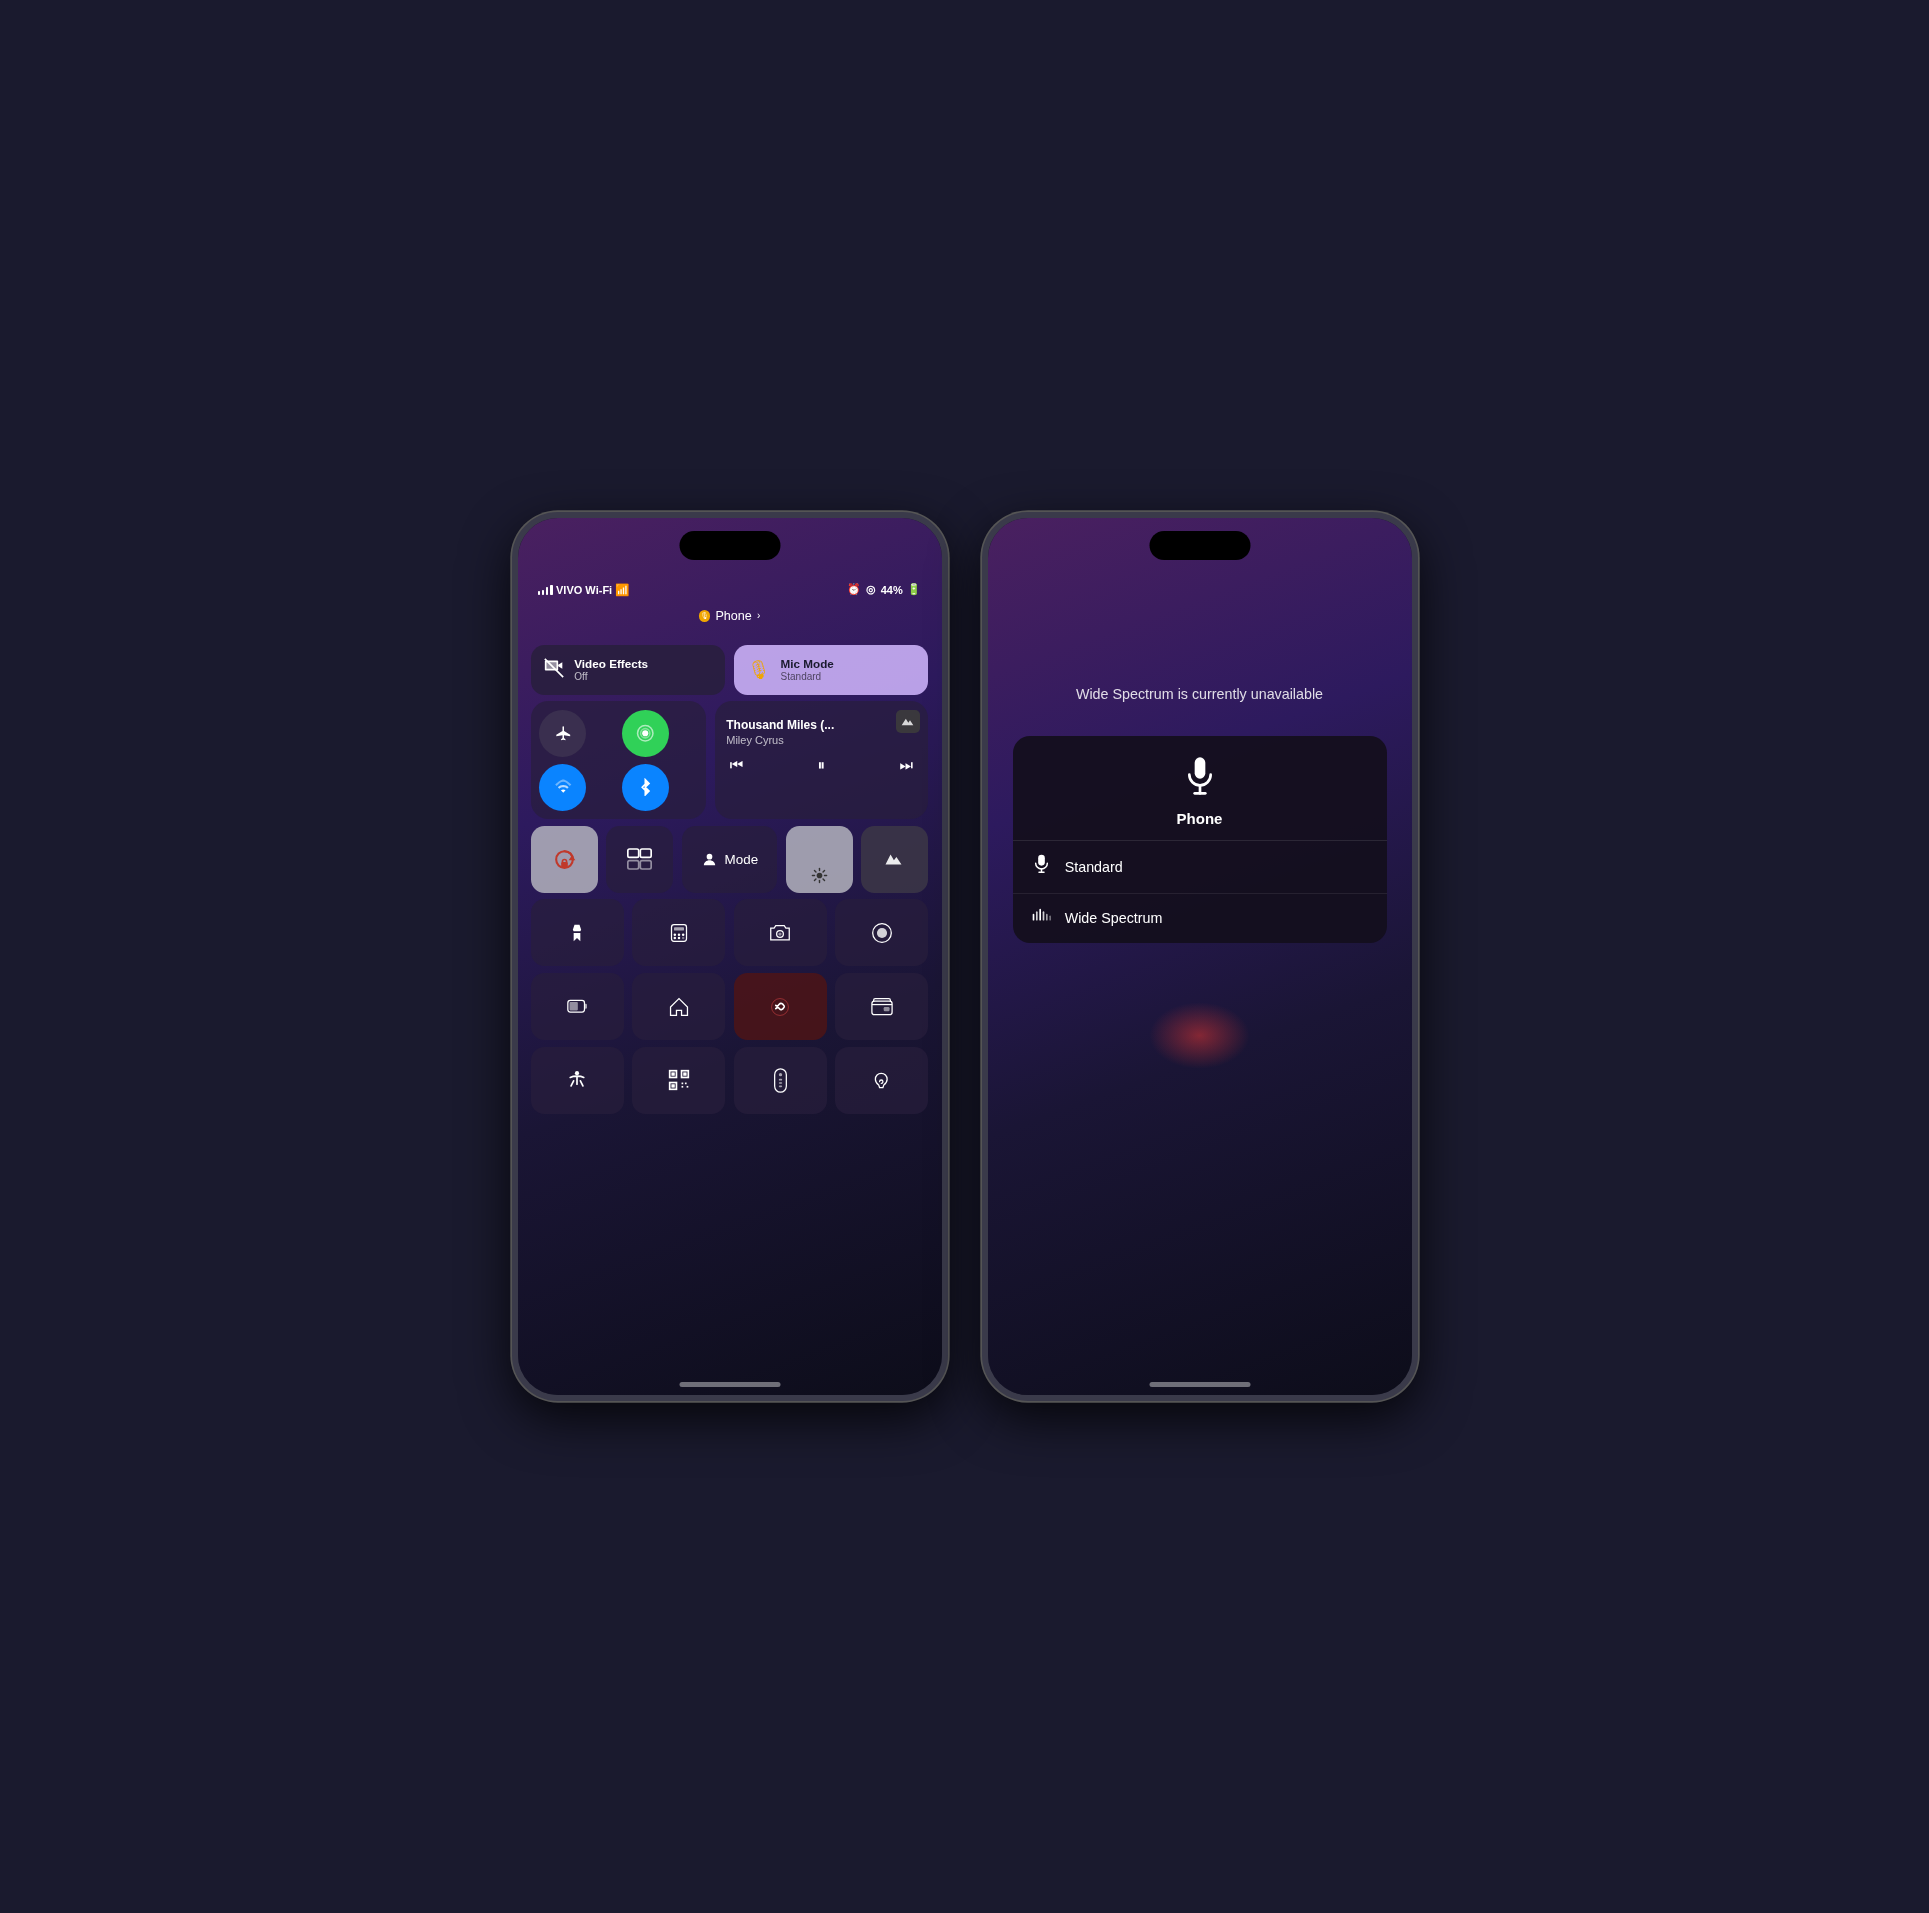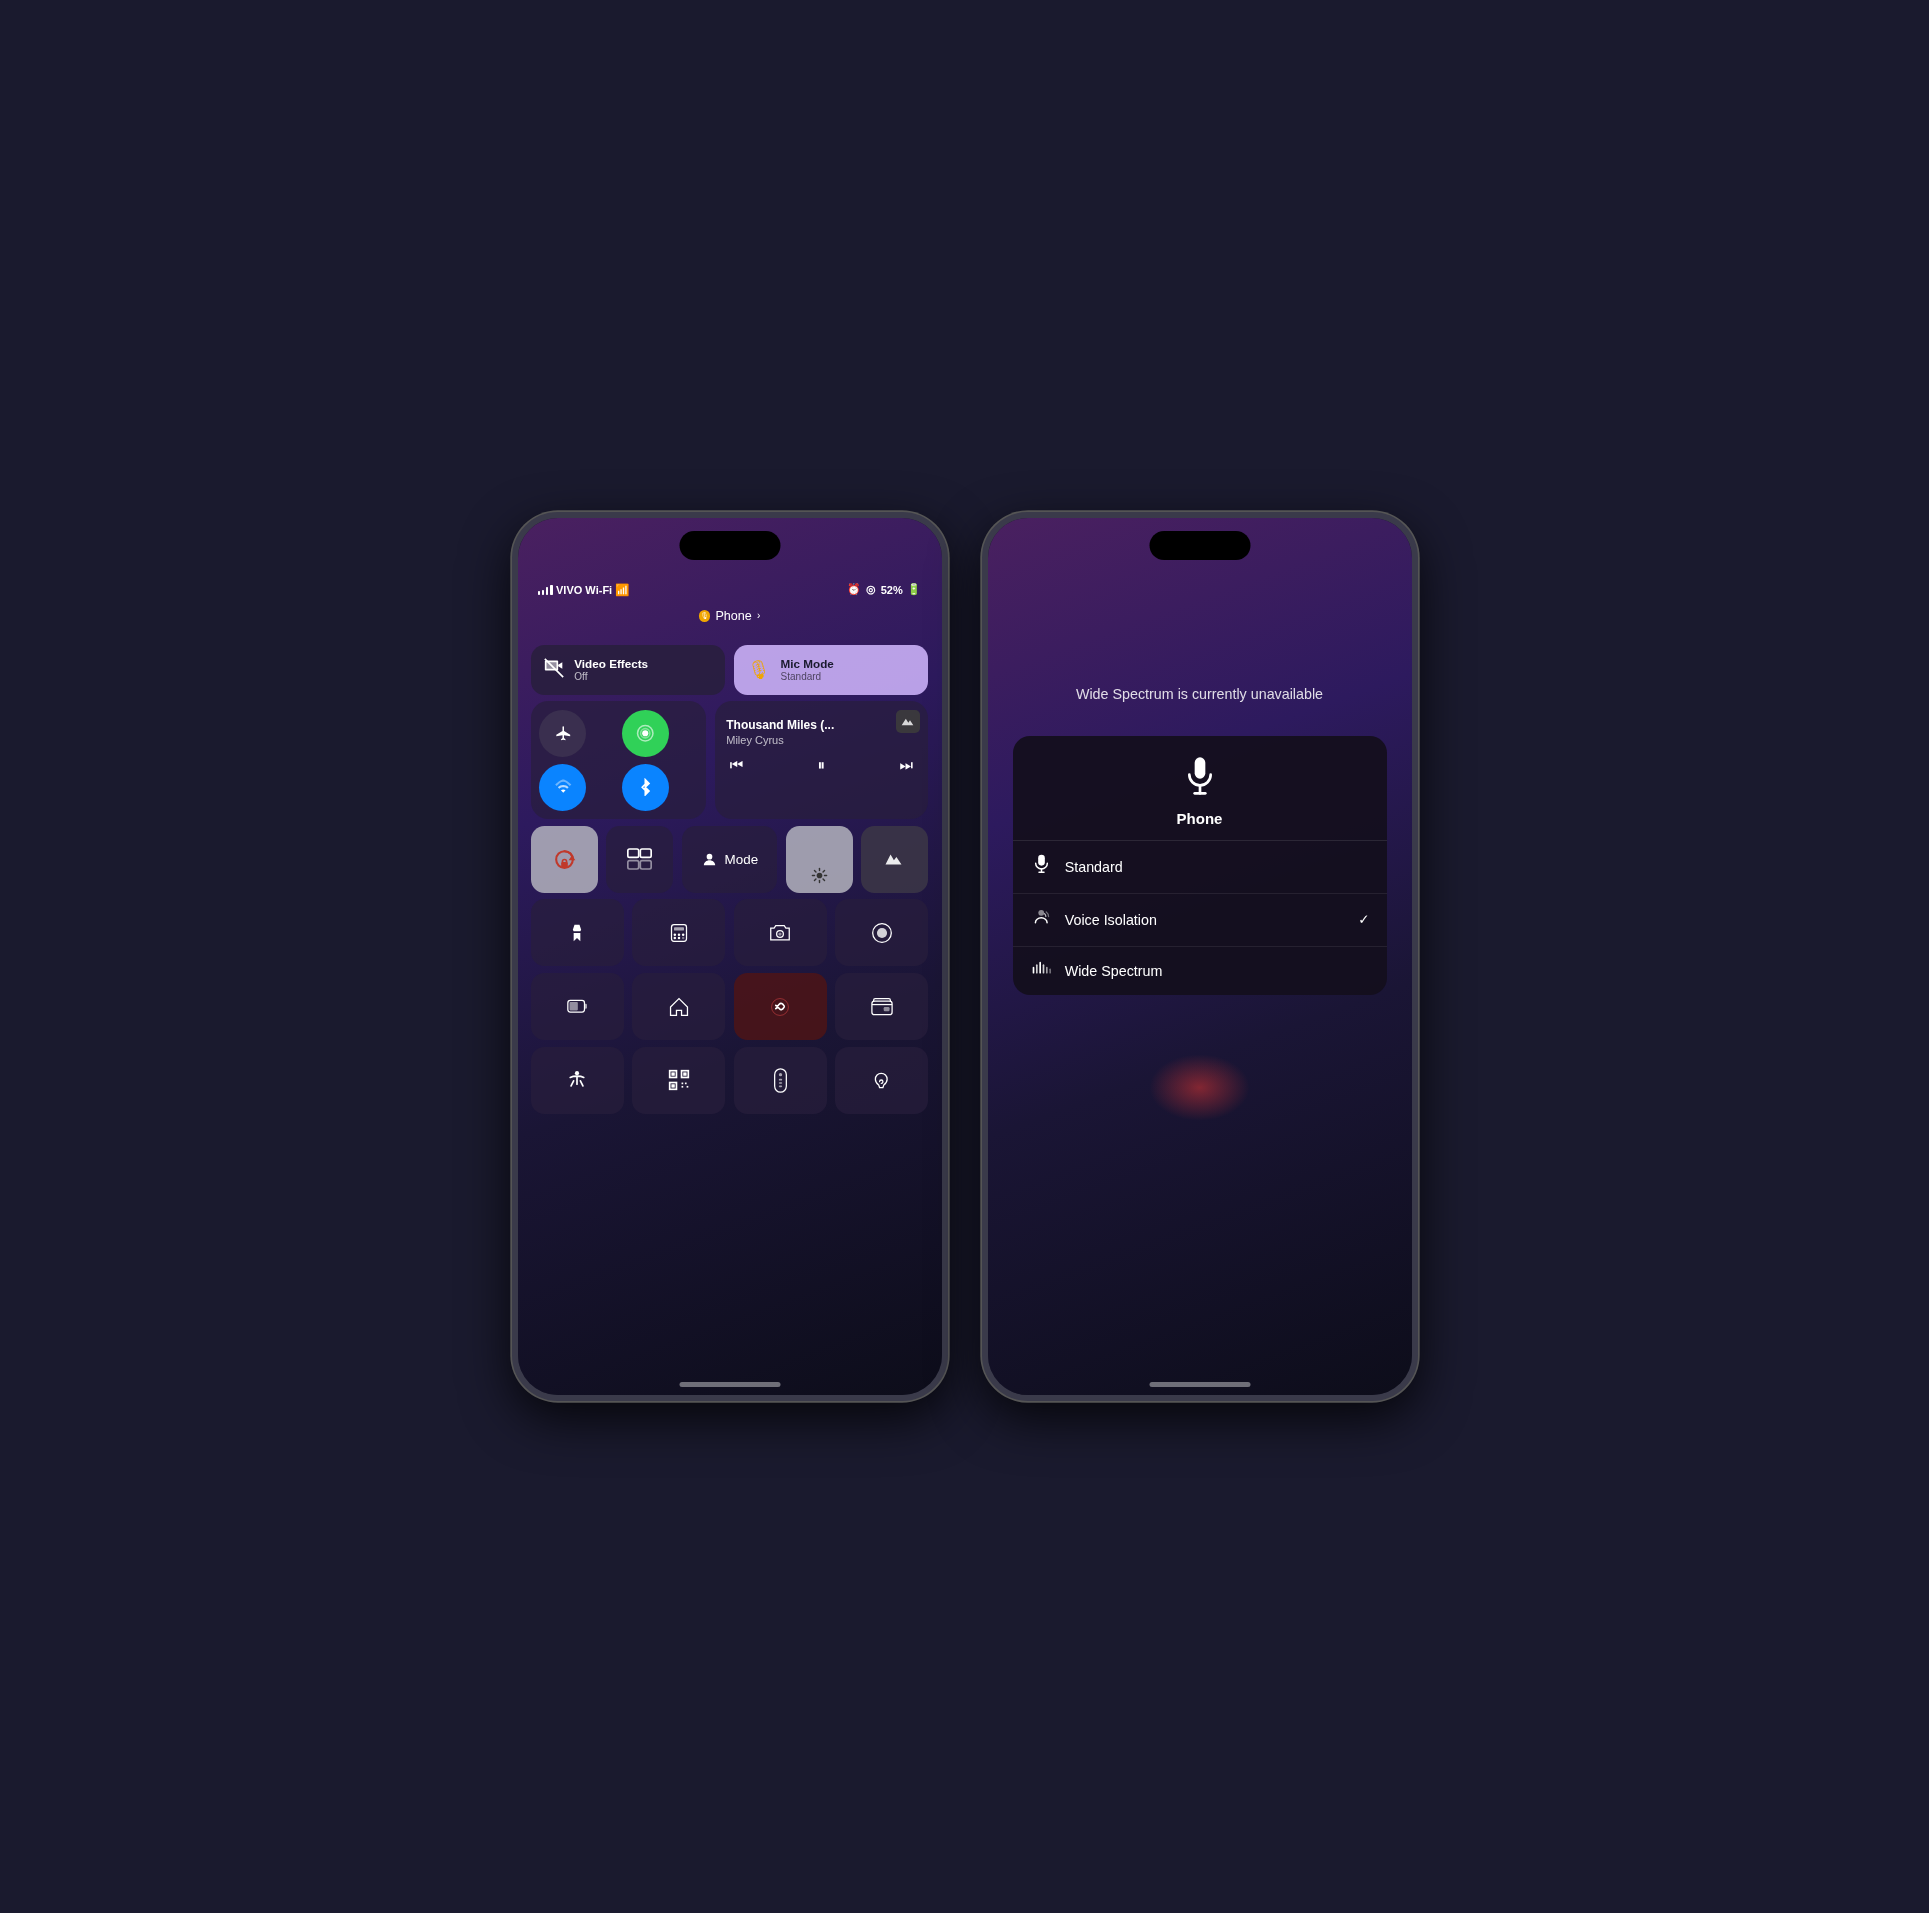--- a/index.html
+++ b/index.html
@@ -462,21 +462,21 @@
               <span></span>
               <span></span>
               <span></span>
           </div>
           <span>VIVO Wi-Fi</span>
           <span class="wifi-icon">📶</span>
         </div>
         <div class="status-right">
           <span>⏰</span>
           <span>◎</span>
-          <span>52%</span>
+          <span>44%</span>
           <span>🔋</span>
         </div>
       </div>
 
       <div class="phone-indicator">
         <div class="mic-dot">🎙</div>
         <span class="phone-indicator-text">Phone</span>
         <span class="chevron">›</span>
       </div>
 
@@ -726,32 +726,20 @@
             <svg width="17" height="20" viewBox="0 0 20 24" fill="white">
               <rect x="6" y="1" width="8" height="13" rx="4" fill="white"></rect>
               <path d="M3 11c0 3.9 3.1 7 7 7s7-3.1 7-7" fill="none" stroke="white" stroke-width="1.8" stroke-linecap="round"></path>
               <line x1="10" y1="18" x2="10" y2="22" stroke="white" stroke-width="1.8" stroke-linecap="round"></line>
               <line x1="7" y1="22" x2="13" y2="22" stroke="white" stroke-width="1.8" stroke-linecap="round"></line>
             </svg>
           </div>
           <span class="mic-menu-item-text">Standard</span>
         </div>
 
-        <div class="mic-menu-item">
-          <div class="mic-menu-item-icon">
-            <svg width="18.5" height="20" viewBox="0 0 22 24" fill="white">
-              <circle cx="11" cy="7" r="3.5" fill="white" opacity="0.5"></circle>
-              <path d="M4 19c0-3.3 3.1-6 7-6s7 2.7 7 6" fill="none" stroke="white" stroke-width="1.8" stroke-linecap="round"></path>
-              <path d="M15 8c1 .8 1.5 2 1.5 3.5" fill="none" stroke="white" stroke-width="1.5" stroke-linecap="round" opacity="0.7"></path>
-              <path d="M17 6c1.8 1.4 2.8 3.5 2.8 5.5" fill="none" stroke="white" stroke-width="1.5" stroke-linecap="round" opacity="0.4"></path>
-            </svg>
-          </div>
-          <span class="mic-menu-item-text">Voice Isolation</span>
-          <span class="check-icon">✓</span>
-        </div>
 
         <div class="mic-menu-item">
           <div class="mic-menu-item-icon">
             <svg width="20" height="17" viewBox="0 0 24 20" fill="white">
               <rect x="2" y="8" width="2" height="8" rx="1" fill="white"></rect>
               <rect x="6" y="5" width="2" height="11" rx="1" fill="white" opacity="0.8"></rect>
               <rect x="10" y="2" width="2" height="14" rx="1" fill="white"></rect>
               <rect x="14" y="5" width="2" height="11" rx="1" fill="white" opacity="0.8"></rect>
               <rect x="18" y="8" width="2" height="8" rx="1" fill="white" opacity="0.6"></rect>
               <rect x="22" y="10" width="2" height="6" rx="1" fill="white" opacity="0.4"></rect>

